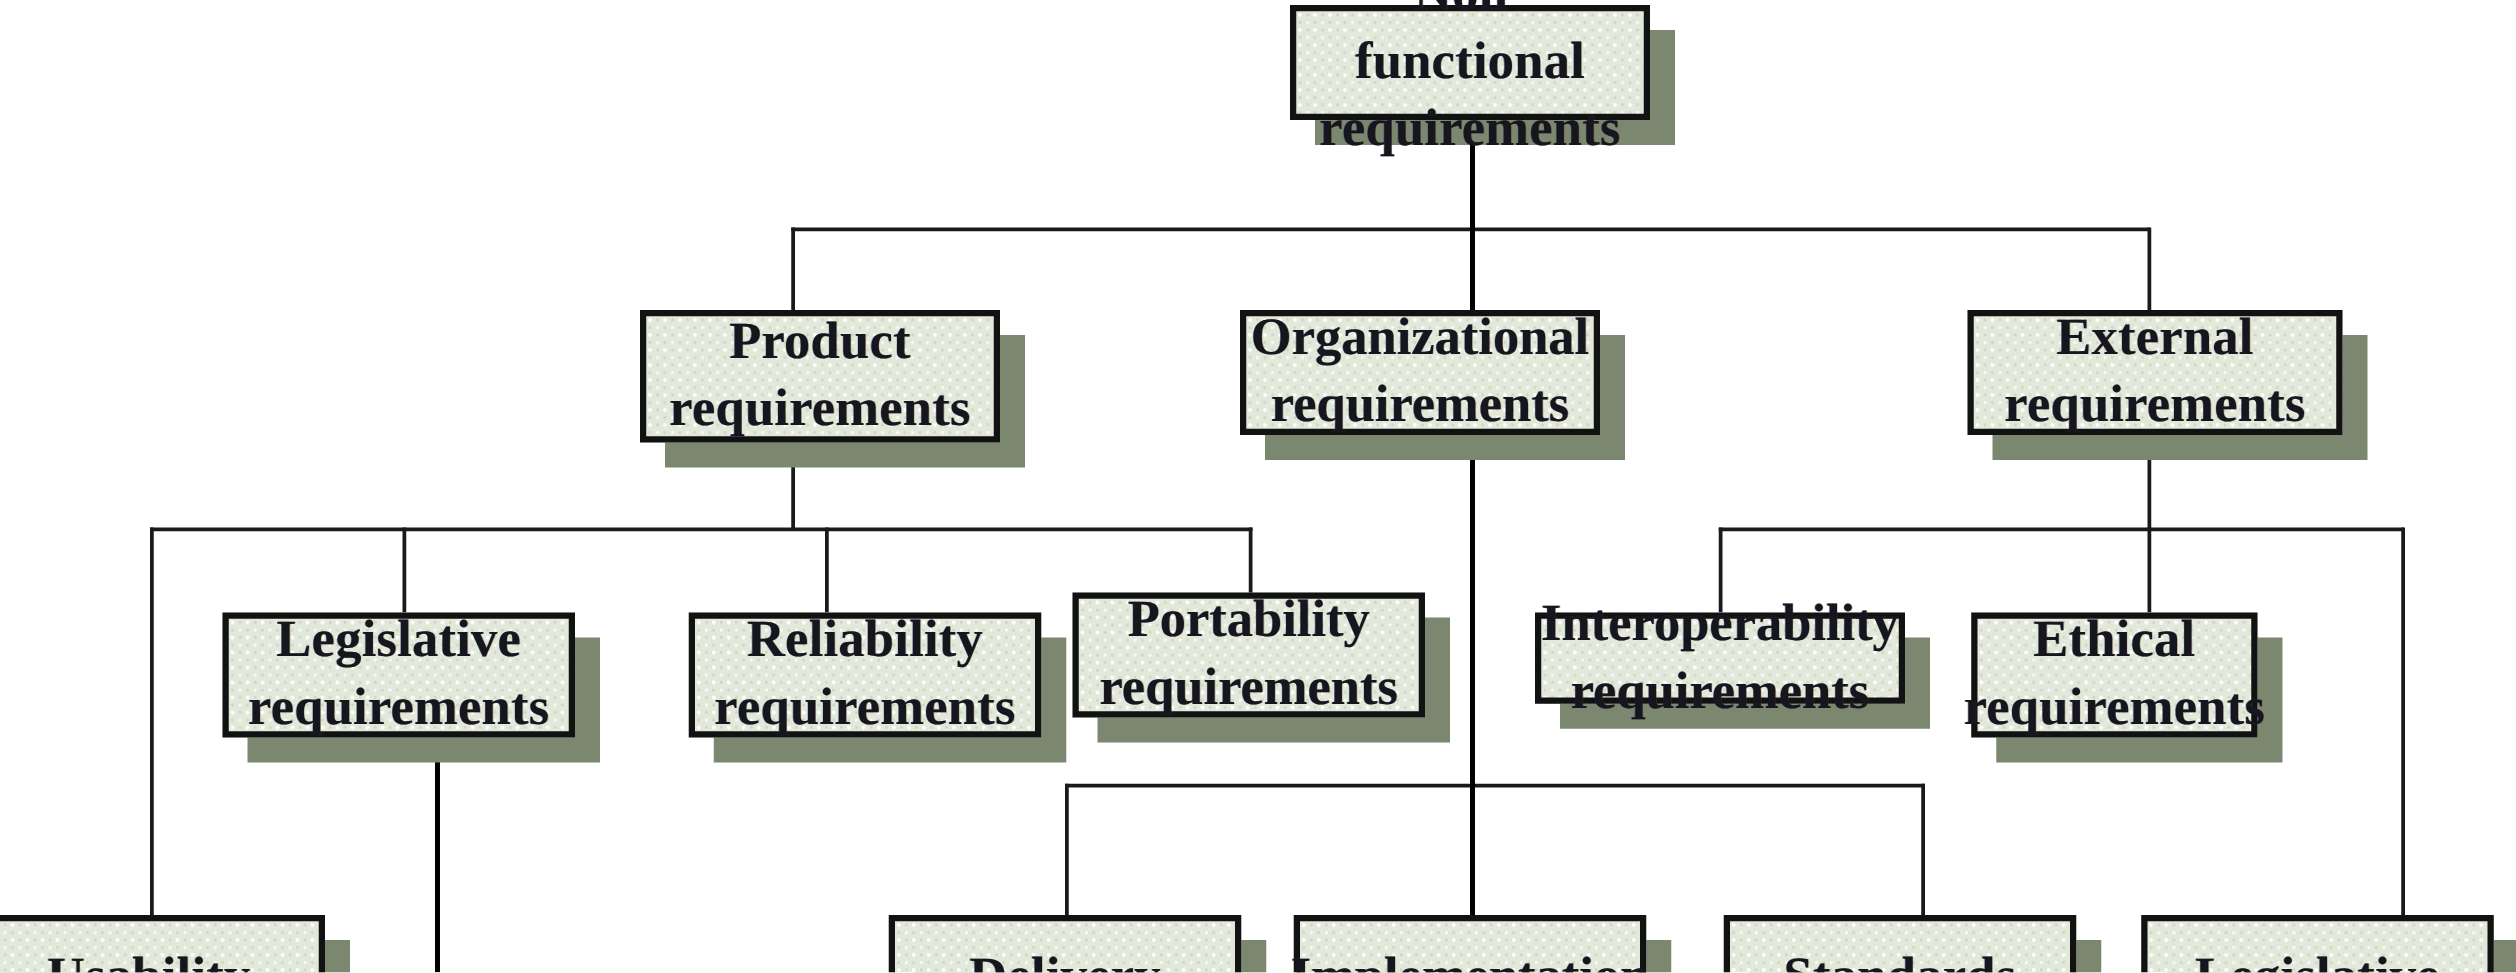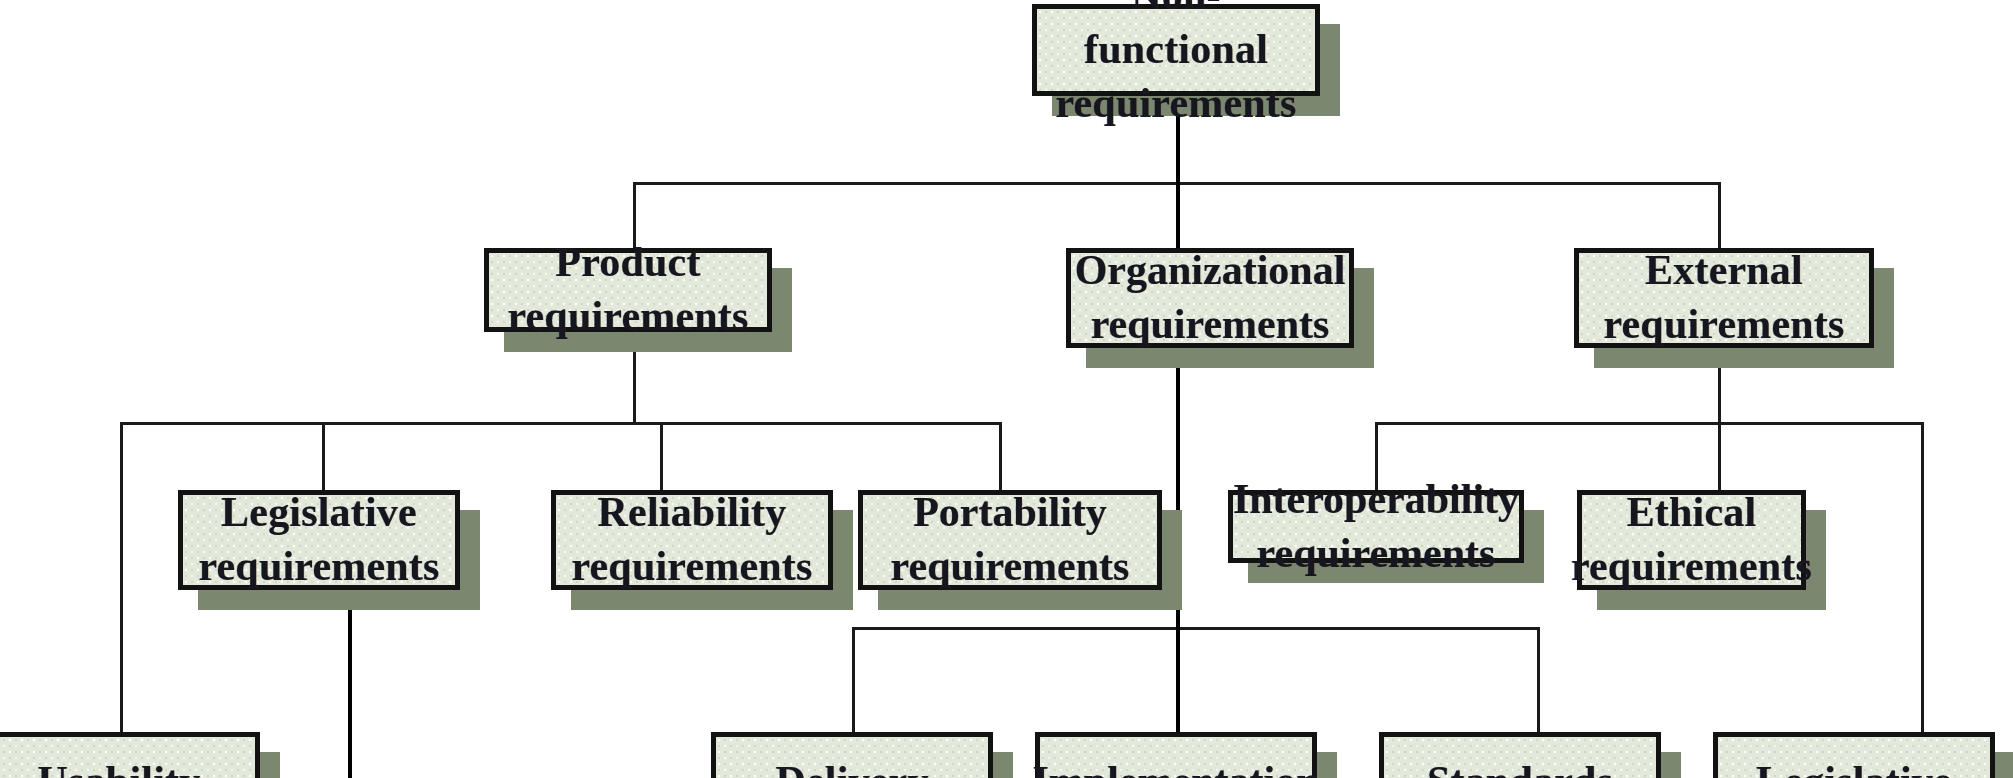--- a/index.html
+++ b/index.html
@@ -110,29 +110,29 @@
   <div class="conn-v thin" style="left:1921px; top:422px; height:310px;"></div>
 
   <div class="node" style="left:1032px; top:4px; width:288px; height:92px;">
     <div class="shadow"></div>
     <div class="boxface">
       <span class="label">Non-functional
 requirements</span>
     </div>
   </div>
 
-  <div class="node" style="left:484px; top:248px; width:288px; height:84px;">
+  <div class="node" style="left:512px; top:248px; width:288px; height:106px;">
     <div class="shadow"></div>
     <div class="boxface">
       <span class="label">Product
 requirements</span>
     </div>
   </div>
 
-  <div class="node" style="left:1066px; top:248px; width:288px; height:100px;">
+  <div class="node" style="left:992px; top:248px; width:288px; height:100px;">
     <div class="shadow"></div>
     <div class="boxface">
       <span class="label tight">Organizational
 requirements</span>
     </div>
   </div>
 
   <div class="node" style="left:1574px; top:248px; width:300px; height:100px;">
     <div class="shadow"></div>
     <div class="boxface">
@@ -150,21 +150,21 @@
   </div>
 
   <div class="node" style="left:519px; top:490px; width:282px; height:100px;margin-left:32px;">
     <div class="shadow"></div>
     <div class="boxface">
       <span class="label">Reliability
 requirements</span>
     </div>
   </div>
 
-  <div class="node" style="left:858px; top:490px; width:304px; height:100px;border-radius:11px;">
+  <div class="node" style="left:858px; top:474px; width:282px; height:100px;border-radius:11px;">
     <div class="shadow"></div>
     <div class="boxface">
       <span class="label tight">Portability
 requirements</span>
     </div>
   </div>
 
   <div class="node" style="left:1228px; top:490px; width:296px; height:73px;">
     <div class="shadow"></div>
     <div class="boxface">

